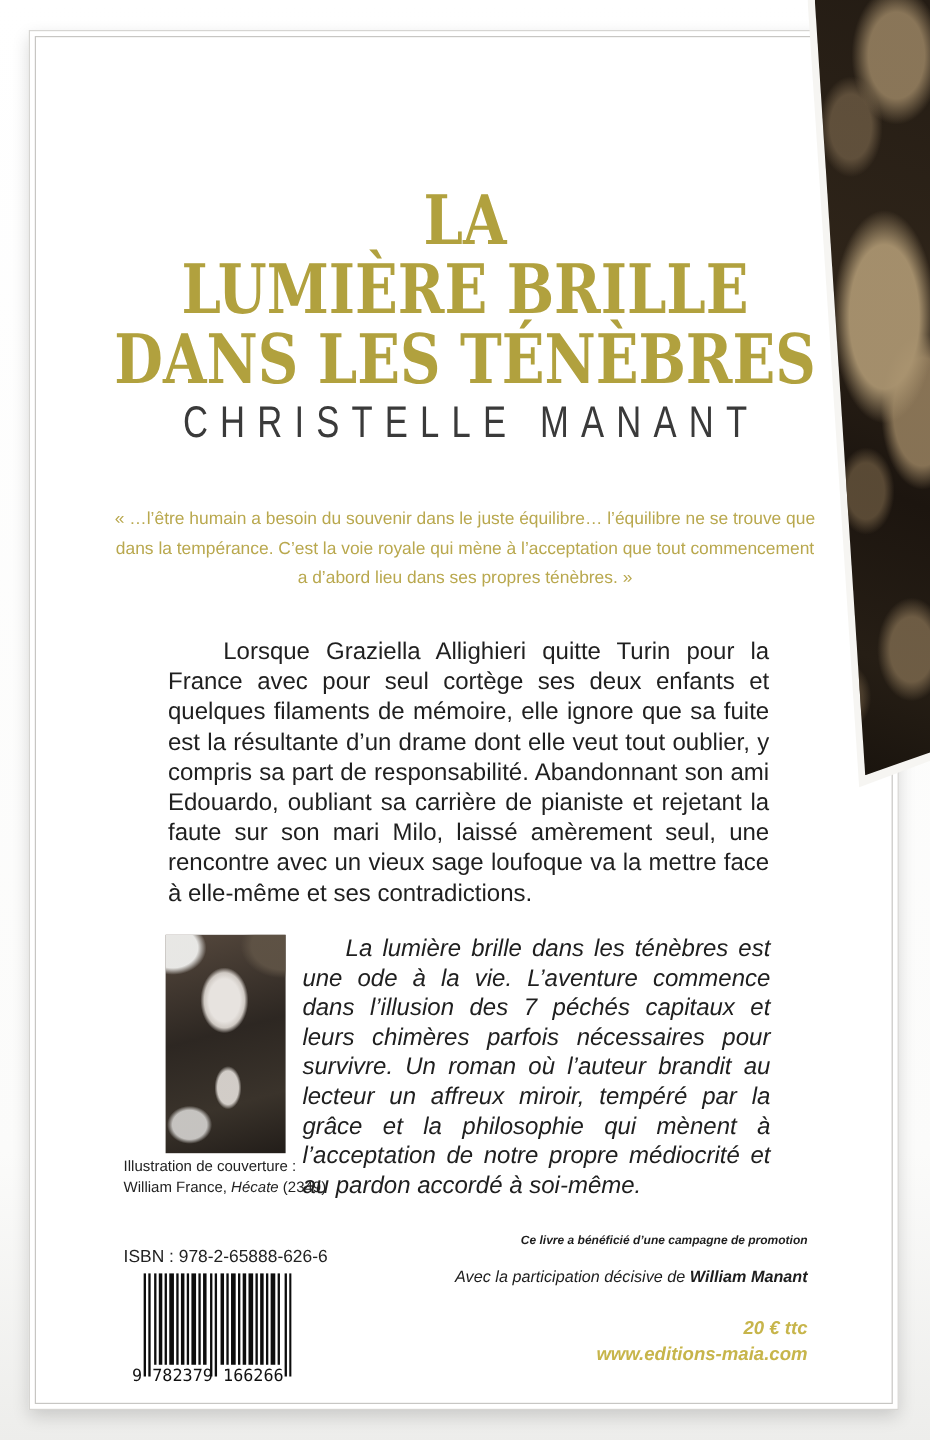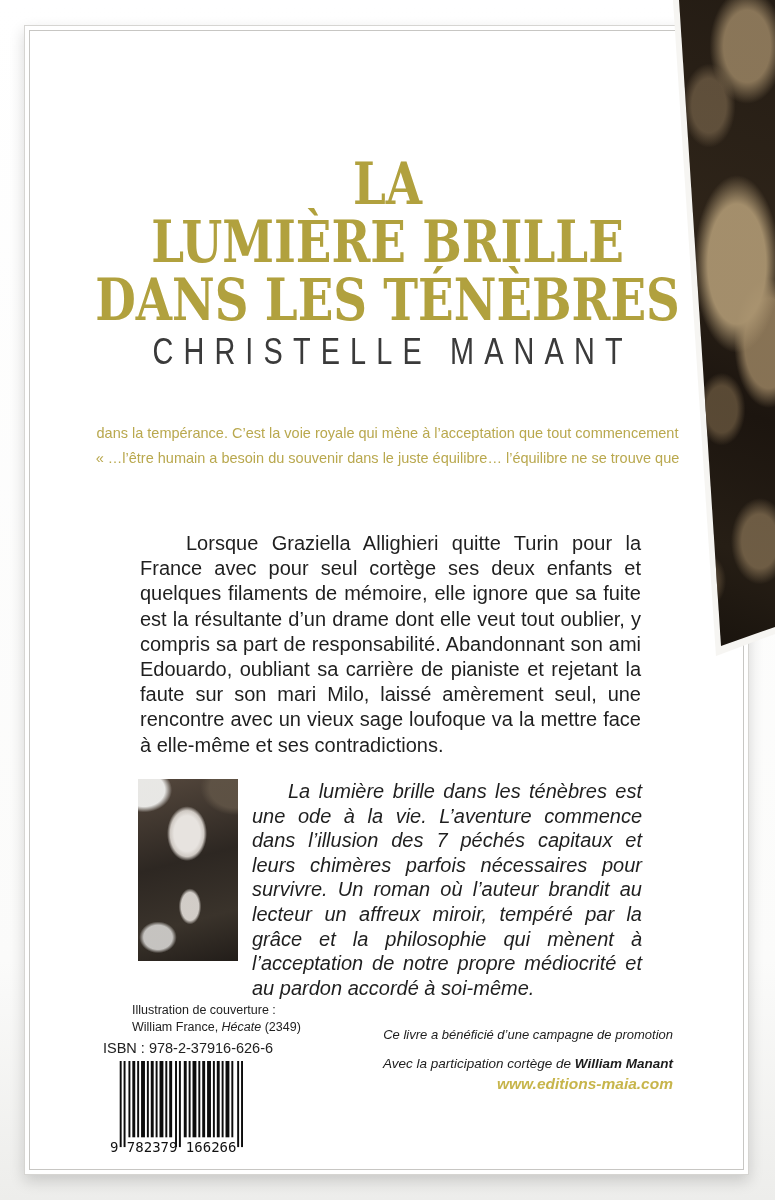--- a/index.html
+++ b/index.html
@@ -50,40 +50,40 @@
       radial-gradient(ellipse 46px 36px at 97% 5%, rgba(96,84,70,.9) 0 55%, rgba(96,84,70,0) 75%),
       linear-gradient(165deg,#55483d 0%,#2d2722 45%,#3a332b 75%,#221d19 100%);
   }
   .author-note{
     position:absolute;left:252px;top:779px;width:390px;margin:0;
     font-size:20px;line-height:24.6px;color:var(--body-text,#1f1f1f);
     font-style:italic;text-align:justify;text-indent:36px;z-index:2;
   }
   
   .credit{
-    position:absolute;left:103px;top:1002px;width:260px;
-    font-size:12.5px;line-height:16.5px;color:#222;z-index:2;margin-left:29px;
+    position:absolute;left:103px;top:964px;width:260px;
+    font-size:12.5px;line-height:16.5px;color:#222;z-index:2;
   }
   .credit .it{font-style:italic;}
   .isbn{
     position:absolute;left:103px;top:1039px;width:260px;
     font-size:14.5px;line-height:19px;color:#222;z-index:2;
   }
   .barcode{position:absolute;left:110px;top:1061px;width:133px;z-index:2;}
   .barcode svg{display:block;}
   .barcode-digits{
     font-family:"DejaVu Sans Mono",monospace;font-size:14px;line-height:16px;
     color:#111;margin-top:-12px;letter-spacing:0px;white-space:pre;
   }
   
   .promo{
     position:absolute;right:102px;top:1026px;width:420px;text-align:right;z-index:2;
     color:#1d1d1d;
   }
-  .promo-bold{font-size:13px;line-height:18px;font-weight:normal;font-style:italic;}
+  .promo-bold{font-size:10px;line-height:18px;font-weight:bold;font-style:italic;}
   .promo-part{font-size:13.5px;line-height:18px;font-style:italic;margin-top:11px;}
   .promo-part b{font-weight:bold;}
   .price{
     font-size:15.5px;line-height:21px;font-weight:bold;font-style:italic;
     color:var(--gold-price,#c7b54b);margin-top:24px;
   }
   .website{
     font-size:15.5px;line-height:21px;font-weight:bold;font-style:italic;
     color:var(--gold-price,#c7b54b);
     text-align:right;
@@ -120,35 +120,36 @@
 
   <div class="title">
     <div>LA</div>
     <div>LUMIÈRE BRILLE</div>
     <div>DANS LES TÉNÈBRES</div>
   </div>
 
   <div class="author">CHRISTELLE MANANT</div>
 
   <div class="quote">
+    <div>« …l’être humain a besoin du souvenir dans le juste équilibre… l’équilibre ne se trouve que</div>
     <div>dans la tempérance. C’est la voie royale qui mène à l’acceptation que tout commencement</div>
-    <div>« …l’être humain a besoin du souvenir dans le juste équilibre… l’équilibre ne se trouve que</div>
+    <div>a d’abord lieu dans ses propres ténèbres. »</div>
   </div>
 
   <p class="synopsis">Lorsque Graziella Allighieri quitte Turin pour la France avec pour seul cortège ses deux enfants et quelques filaments de mémoire, elle ignore que sa fuite est la résultante d’un drame dont elle veut tout oublier, y compris sa part de responsabilité. Abandonnant son ami Edouardo, oubliant sa carrière de pianiste et rejetant la faute sur son mari Milo, laissé amèrement seul, une rencontre avec un vieux sage loufoque va la mettre face à elle-même et ses contradictions.</p>
 
   <div class="author-photo"></div>
   <p class="author-note">La lumière brille dans les ténèbres est une ode à la vie. L’aventure commence dans l’illusion des 7 péchés capitaux et leurs chimères parfois nécessaires pour survivre. Un roman où l’auteur brandit au lecteur un affreux miroir, tempéré par la grâce et la philosophie qui mènent à l’acceptation de notre propre médiocrité et au pardon accordé à soi-même.</p>
 
   <div class="credit">
     <div>Illustration de couverture :</div>
     <div><span>William France, </span><span class="it">Hécate</span><span> (2349)</span></div>
   </div>
 
-  <div class="isbn">ISBN : 978-2-37916-626-6</div>
+  <div class="isbn">ISBN : 978-2-65888-626-6</div>
 
   <div class="barcode">
     <svg width="133" height="90" viewBox="0 0 137 92" preserveAspectRatio="none">
       <g fill="#0d0d0d">
         <rect x="10" y="0" width="2" height="88"></rect>
           <rect x="14" y="0" width="2" height="88"></rect>
         <rect x="19" y="0" width="2" height="78"></rect>
           <rect x="23" y="0" width="3" height="78"></rect>
         <rect x="28" y="0" width="2" height="78"></rect>
           <rect x="32" y="0" width="4" height="78"></rect>
@@ -173,20 +174,21 @@
         <rect x="125" y="0" width="2" height="78"></rect>
         <rect x="131" y="0" width="2" height="88"></rect>
           <rect x="135" y="0" width="2" height="88"></rect>
       </g>
     </svg>
     <div class="barcode-digits">9 782379 166266</div>
   </div>
 
   <div class="promo">
     <div class="promo-bold">Ce livre a bénéficié d’une campagne de promotion</div>
-    <div class="promo-part"><span>Avec la participation cortège de </span><b>William Manant</b></div>
+    <div class="promo-part"><span>Avec la participation décisive de </span><b>William Manant</b></div>
+    <div class="price">20 € ttc</div>
     <div class="website">www.editions-maia.com</div>
   </div>
 
   <div class="cover-edge"></div>
   <div class="cover-art"></div>
 
 </div>
 
 </body></html>

